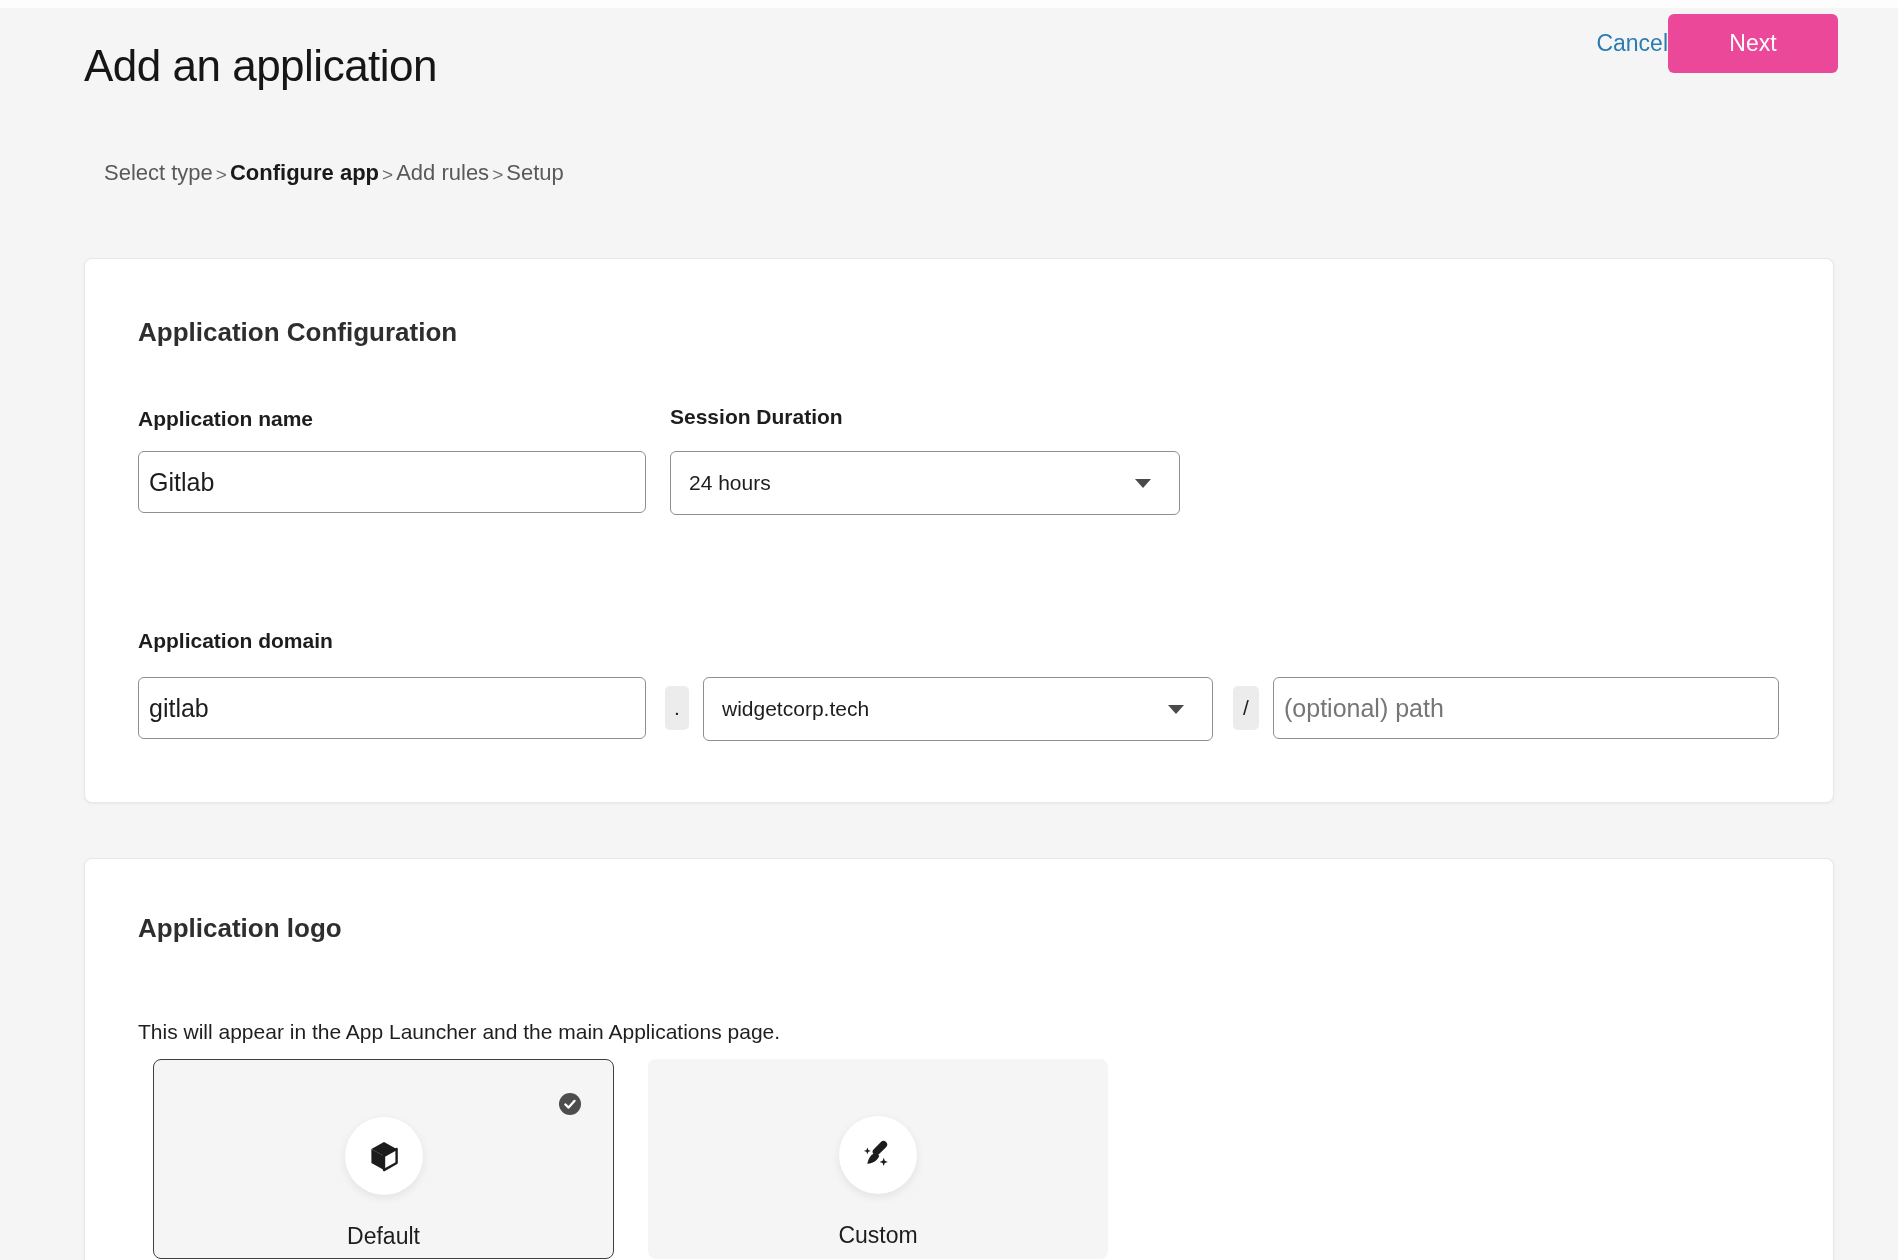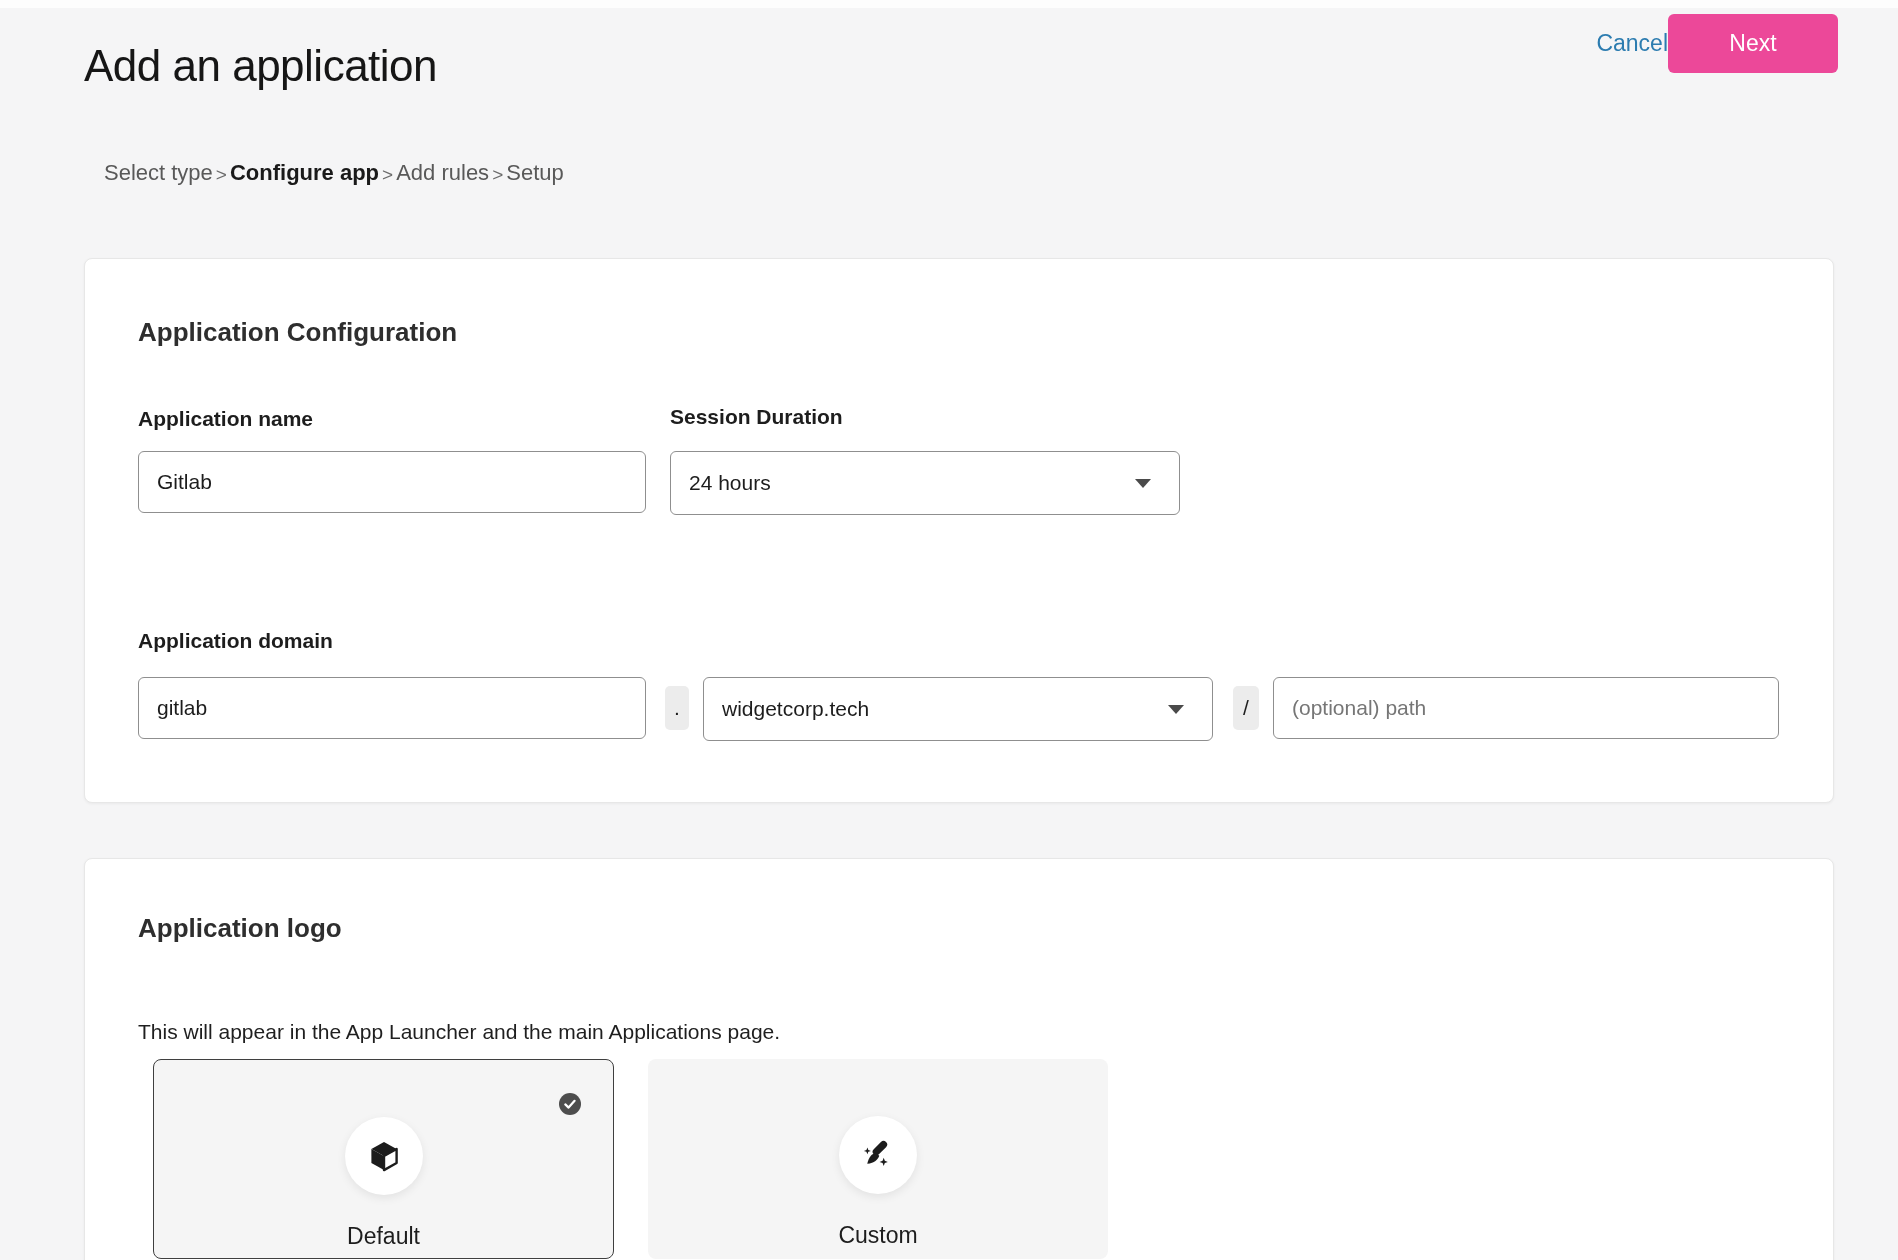--- a/index.html
+++ b/index.html
@@ -58,21 +58,21 @@
   #card-logo   .card-heading { top: 54px; }
 
   .field-label { position: absolute; font-size: 21px; font-weight: 700; color: #1d1d1d; }
   #name-label    { left: 53px;  top: 148px; }
   #session-label { left: 585px; top: 146px; }
   #domain-label  { left: 53px;  top: 370px; text-align: center; }
 
   .text-input {
     position: absolute; height: 62px; box-sizing: border-box;
     border: 1px solid #8f8f8f; border-radius: 6px; background: #fff;
-    font-size: 21px; font-family: inherit; color: #1d1d1d; padding: 0 18px;
+    font-size: 25px; font-family: inherit; color: #1d1d1d; padding: 0 10px;
     outline: none;
   }
   .text-input::placeholder { color: #767676; }
   #name-input      { left: 53px;   top: 192px; width: 508px; }
   #subdomain-input { left: 53px;   top: 418px; width: 508px; }
   #path-input      { left: 1188px; top: 418px; width: 506px; }
 
   .select {
     position: absolute; height: 64px; box-sizing: border-box;
     border: 1px solid #8f8f8f; border-radius: 6px; background: #fff;

